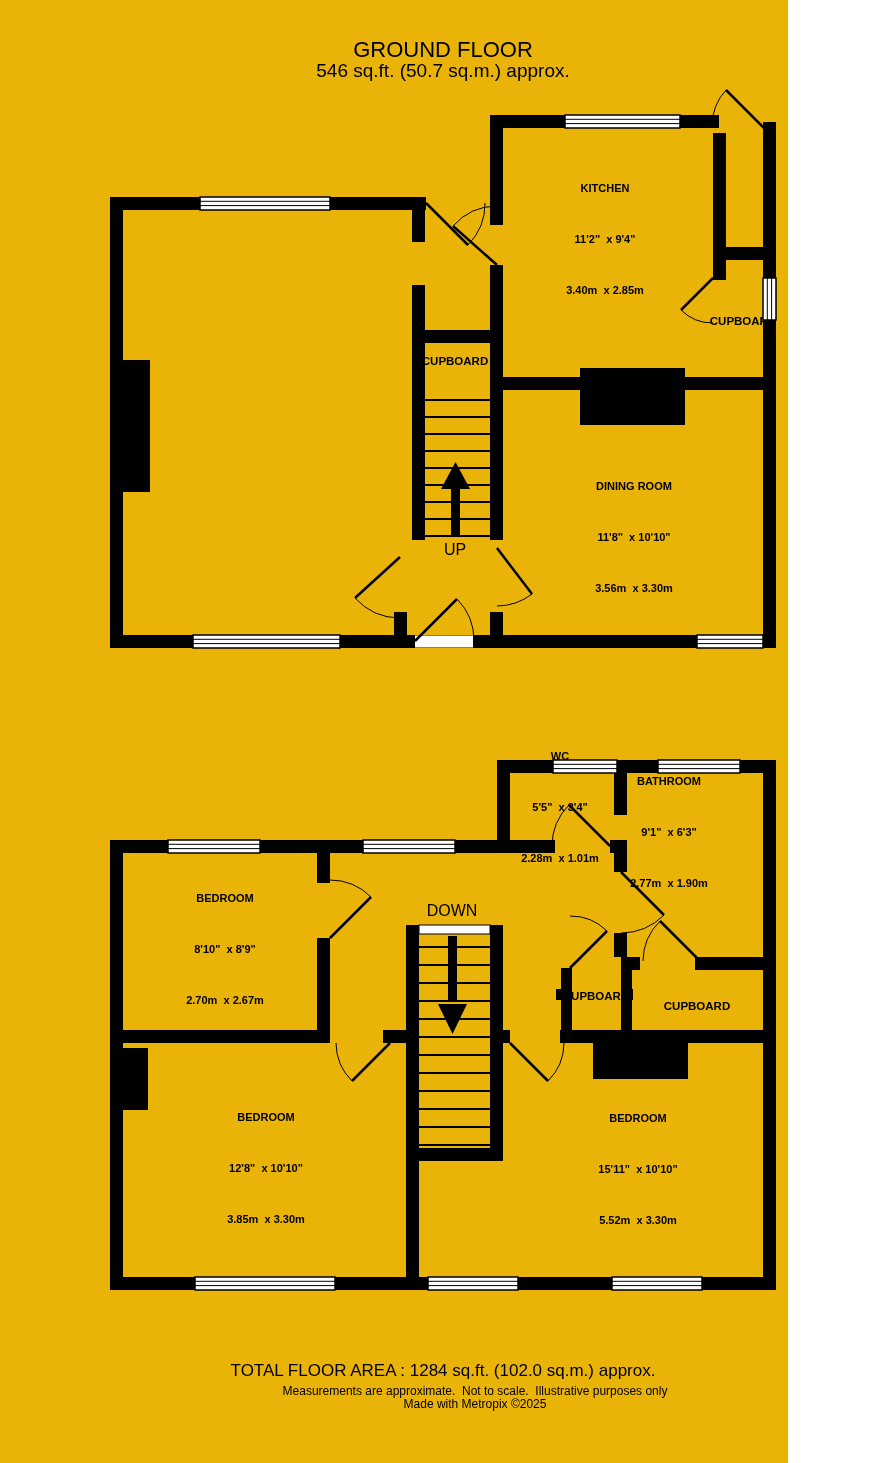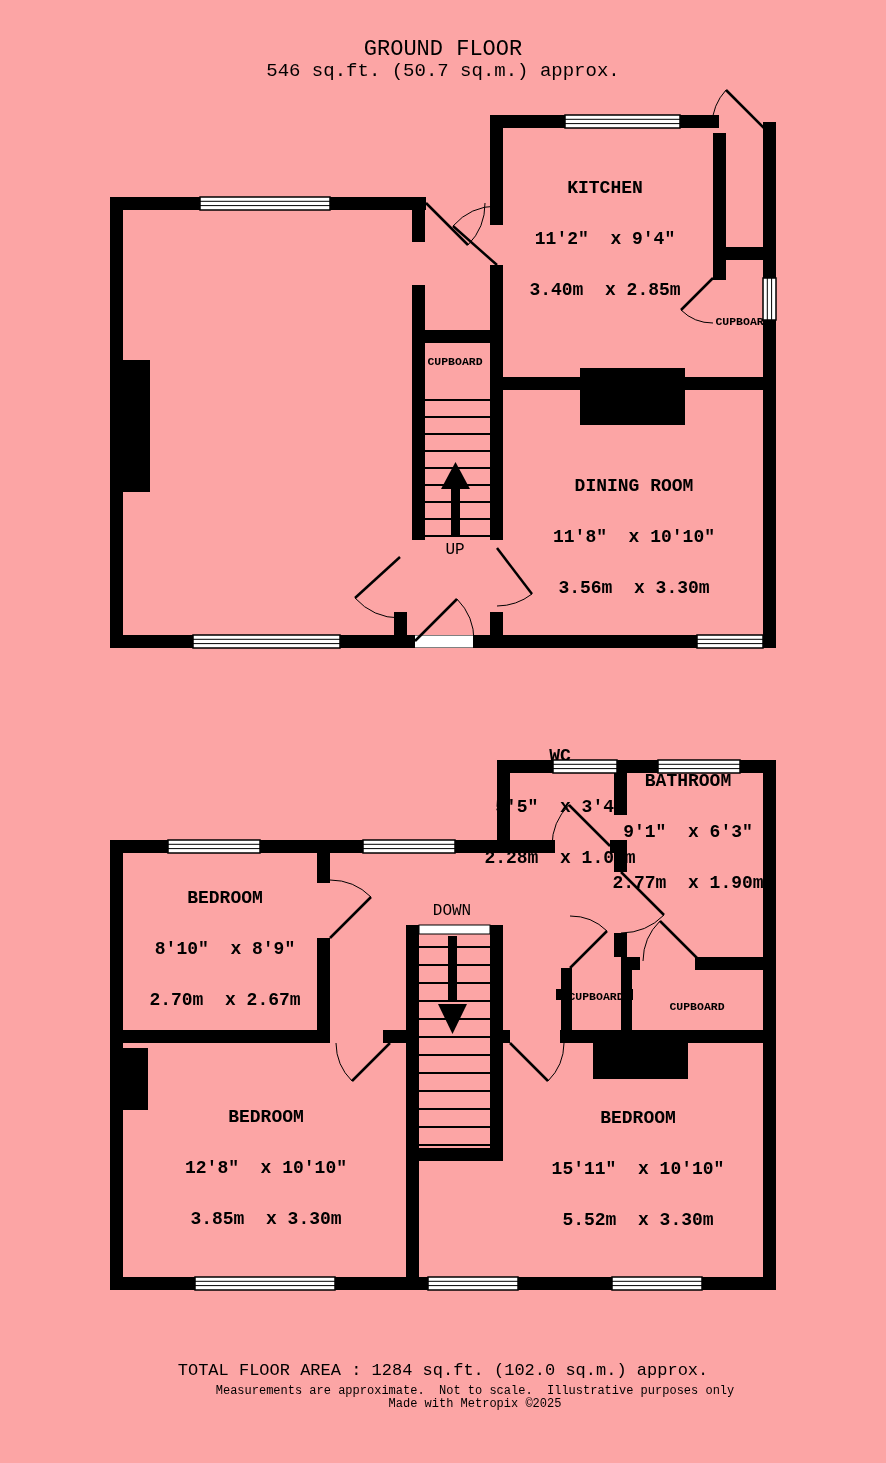--- a/index.html
+++ b/index.html
@@ -1,22 +1,22 @@
 <!DOCTYPE html>
 <html><head>
 <meta charset="utf-8">
 <style>
   html,body{margin:0;padding:0;background:#fff;}
   .canvas{
-    position:relative;width:886px;height:1463px;background:#fca5a5;
-    font-family:Liberation Mono, monospace;color:#000;overflow:hidden;
+    position:relative;width:788px;height:1463px;background:#eab308;
+    font-family:Liberation Sans, sans-serif;color:#000;overflow:hidden;
   }
   .overlay-svg{position:absolute;left:0;top:0;z-index:2;pointer-events:none;}
   .lbl{position:absolute;z-index:1;transform:translate(-50%,-50%);text-align:center;white-space:pre;}
-  .room div{font-weight:bold;font-size:18px;line-height:15px;}
+  .room div{font-weight:bold;font-size:11px;line-height:15px;}
   .cup{font-weight:bold;font-size:11.5px;}
   .updown{font-size:16px;font-weight:normal;}
   .bigtitle{position:absolute;left:0;width:886px;text-align:center;z-index:1;}
   .t1{font-size:22px;}
   .t2{font-size:19px;}
   .f1{font-size:17px;}
   .f2{font-size:12px;white-space:pre;padding-left:32px;}
   .wall{fill:#000;}
   .win{fill:#fff;stroke:#000;stroke-width:1.5;}
   .winline{stroke:#000;stroke-width:1;}
@@ -46,21 +46,21 @@
   </div>
   <div class="lbl cup" style="left:455px;top:361px">CUPBOARD</div>
   <div class="lbl cup" style="left:743px;top:321px">CUPBOARD</div>
   <div class="lbl updown" style="left:455px;top:550px">UP</div>
 
   <div class="lbl room" style="left:560px;top:807px">
     <div>WC</div>
     <div>5'5"  x 3'4"</div>
     <div>2.28m  x 1.01m</div>
   </div>
-  <div class="lbl room" style="left:688px;top:832px">
+  <div class="lbl room" style="left:669px;top:832px">
     <div>BATHROOM</div>
     <div>9'1"  x 6'3"</div>
     <div>2.77m  x 1.90m</div>
   </div>
   <div class="lbl room" style="left:225px;top:949px">
     <div>BEDROOM</div>
     <div>8'10"  x 8'9"</div>
     <div>2.70m  x 2.67m</div>
   </div>
   <div class="lbl room" style="left:266px;top:1168px">

